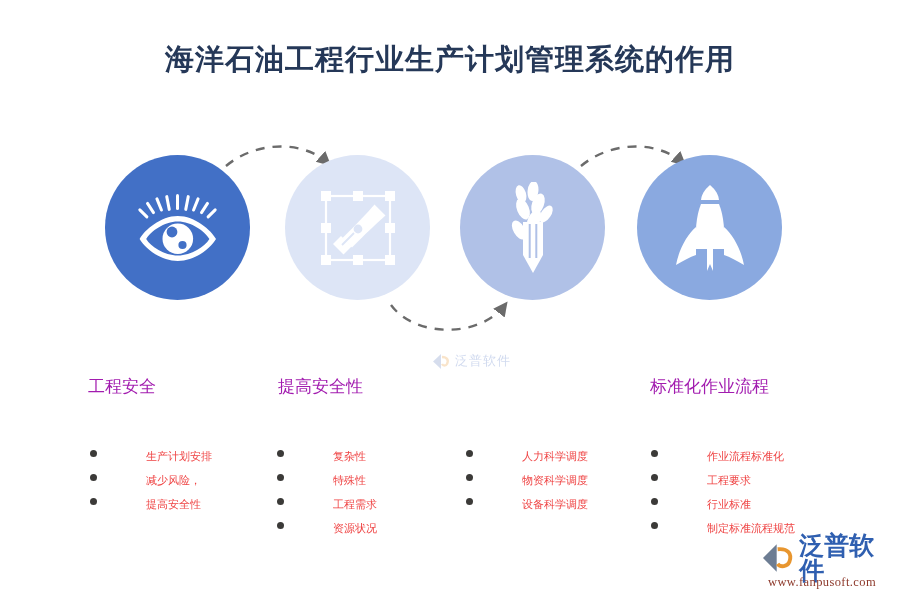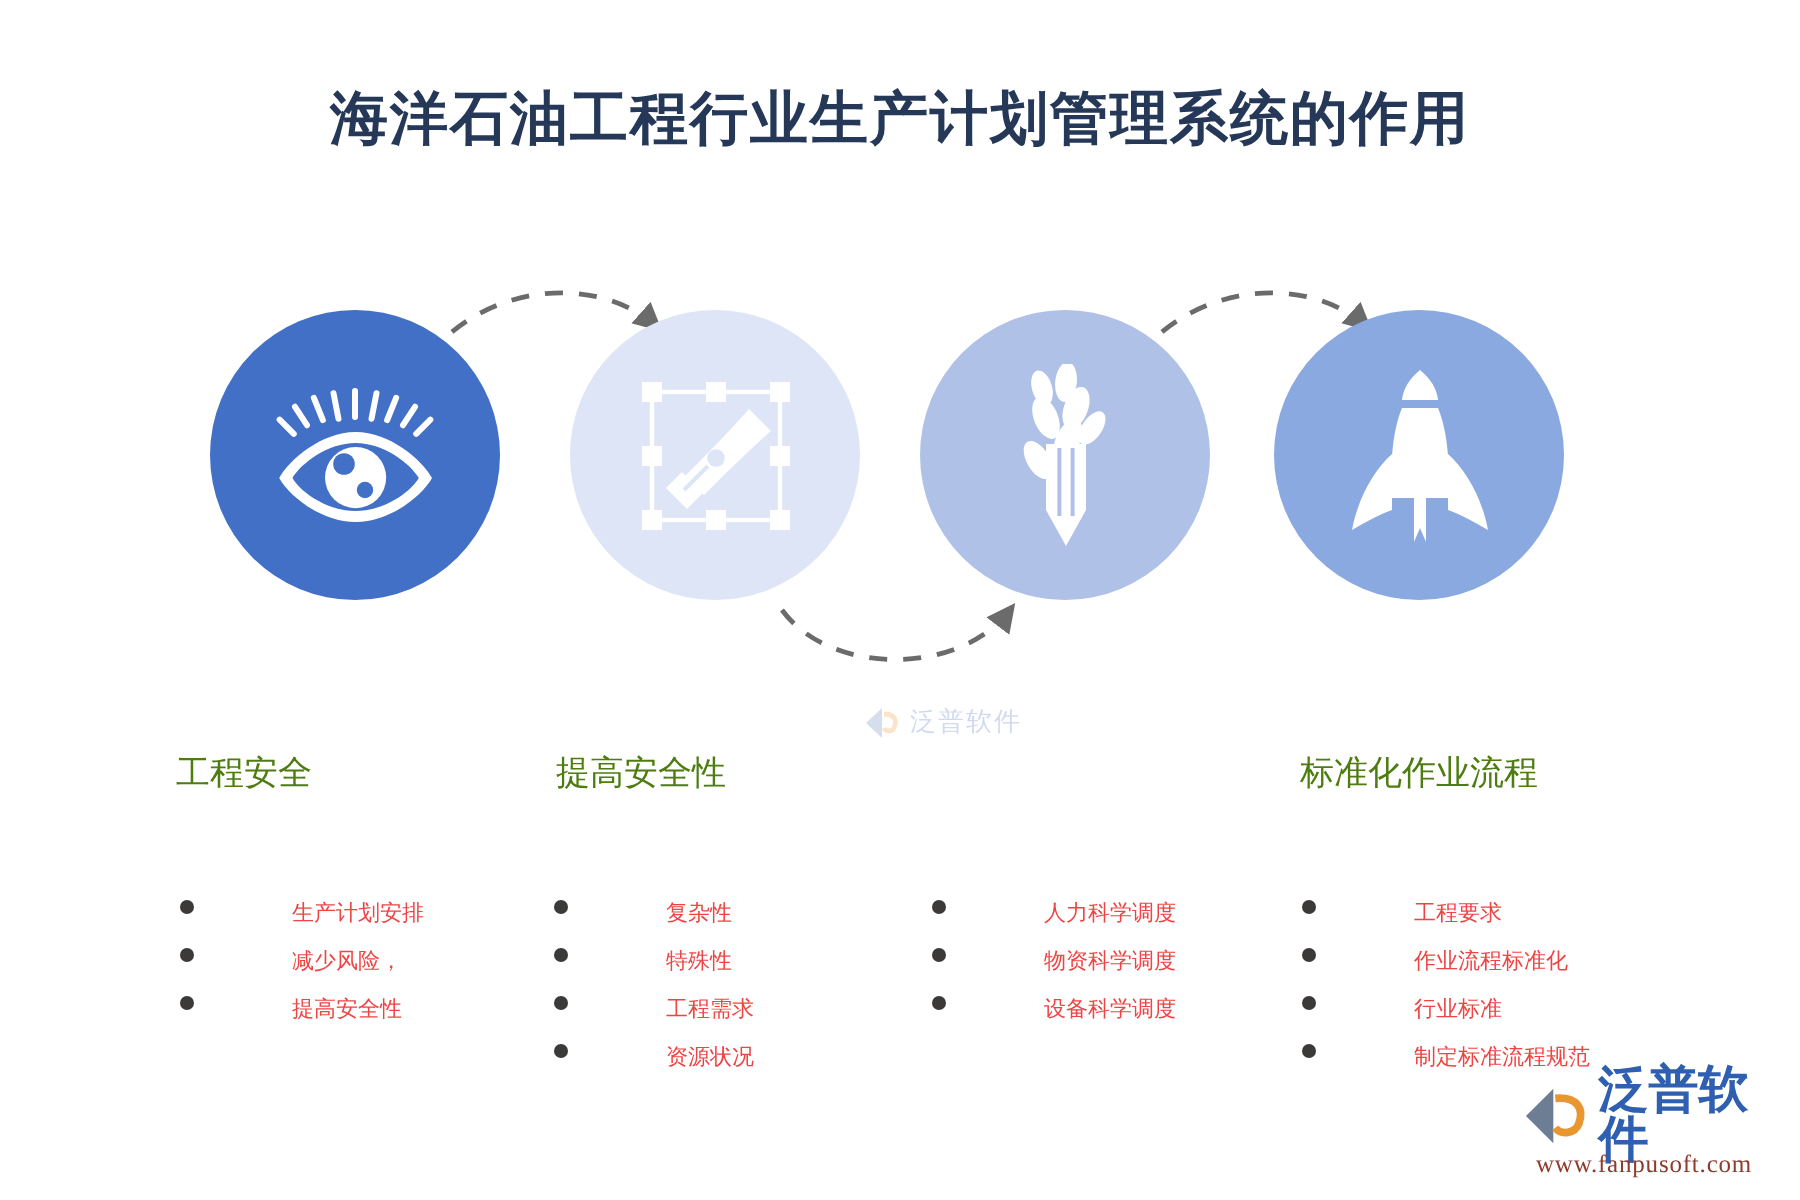--- a/index.html
+++ b/index.html
@@ -74,21 +74,21 @@
     top: 375px;
     left: 0;
     width: 900px;
     height: 26px;
   }
   .heading {
     position: absolute;
     top: 0;
     font-size: 17px;
     font-weight: normal;
-    color: #4d7c0f;
+    color: #a21caf;
     white-space: nowrap;
   }
   .heading-1 { left: 88px; }
   .heading-2 { left: 278px; }
   .heading-3 { left: 455px; }
   .heading-4 { left: 650px; text-align: right; }
 
   
   .columns {
     position: absolute;
@@ -354,25 +354,25 @@
       </li>
       <li class="bullet-item">
         <span class="bullet-dot"></span>
         <span>设备科学调度</span>
       </li>
     </ul>
 
     <ul class="column column-4">
       <li class="bullet-item">
         <span class="bullet-dot"></span>
+        <span>作业流程标准化</span>
+      </li>
+      <li class="bullet-item">
+        <span class="bullet-dot"></span>
         <span>工程要求</span>
-      </li>
-      <li class="bullet-item">
-        <span class="bullet-dot"></span>
-        <span>作业流程标准化</span>
       </li>
       <li class="bullet-item">
         <span class="bullet-dot"></span>
         <span>行业标准</span>
       </li>
       <li class="bullet-item">
         <span class="bullet-dot"></span>
         <span>制定标准流程规范</span>
       </li>
     </ul>

